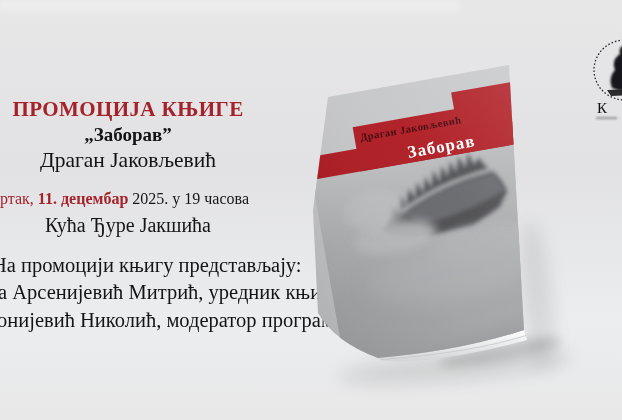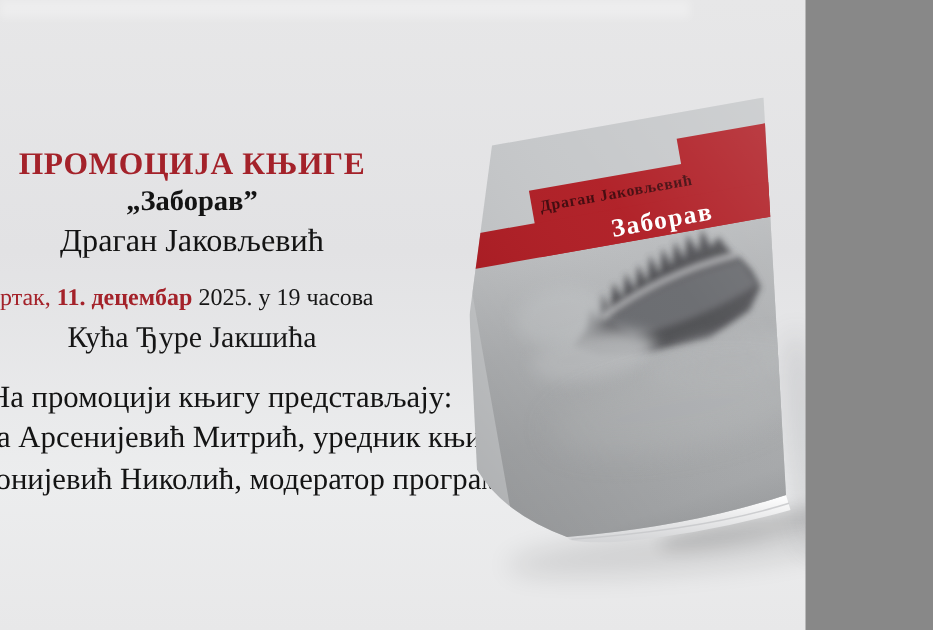--- a/index.html
+++ b/index.html
@@ -1,17 +1,17 @@
 <!DOCTYPE html>
 <html><head>
 <meta charset="utf-8">
 <style>
   html,body{margin:0;padding:0;background:#888;}
   .stage{
-    position:relative;width:537px;height:420px;overflow:hidden;
+    position:relative;width:622px;height:420px;overflow:hidden;
     font-family:"Liberation Serif",serif;
     background:linear-gradient(180deg,#e7e7e8 0%,#e2e2e4 40%,#ecedee 76%,#e8e8e9 100%);
   }
   .stage::after{
     content:"";position:absolute;left:0;top:0;width:460px;height:12px;
     background:rgba(255,255,255,0.28);filter:blur(3px);pointer-events:none;
   }
   .txt{position:absolute;white-space:nowrap;color:#161616;}
   .header-block{position:absolute;left:-6px;top:0;width:268px;text-align:center;}
   .title{position:absolute;left:0;top:97px;width:100%;

